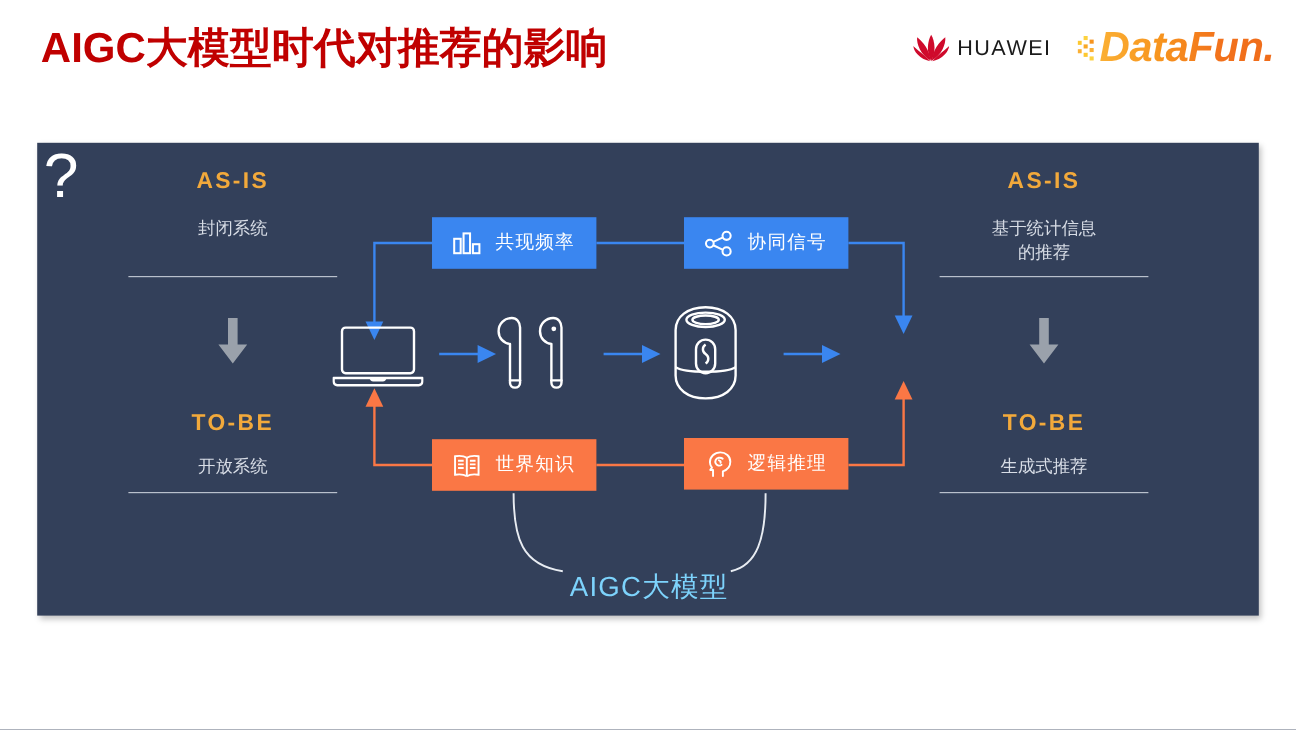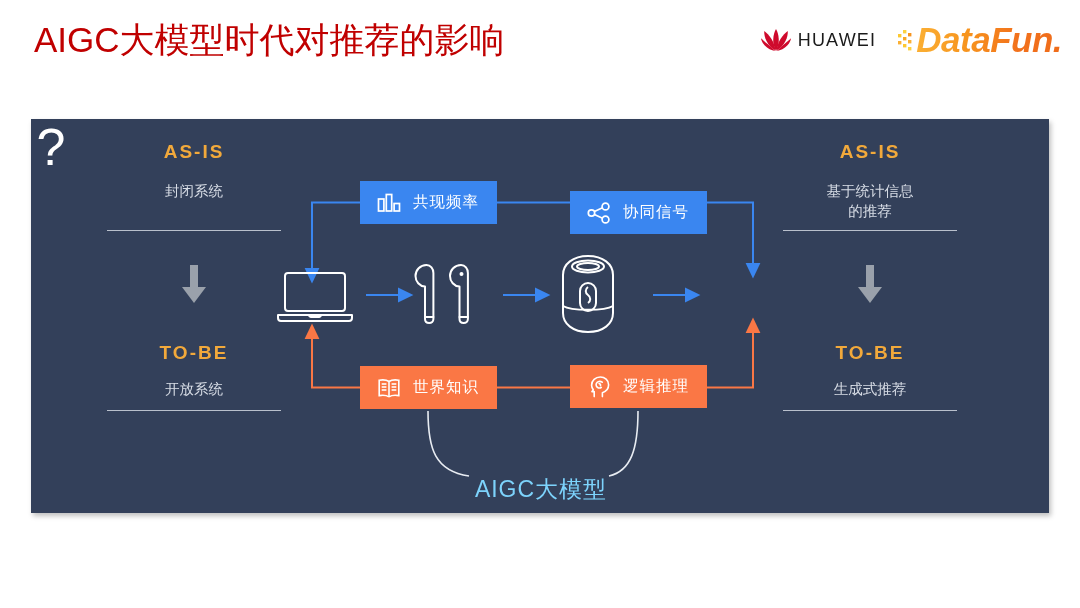--- a/index.html
+++ b/index.html
@@ -9,21 +9,21 @@
     font-family:"Liberation Sans","DejaVu Sans",sans-serif;
     overflow:hidden;
     position:relative;
   }
 
   
   #slide-header { position:absolute; left:0; top:0; width:1080px; height:100px; }
 
   #page-title {
     position:absolute; left:34px; top:17px;
-    font-size:35px; font-weight:normal; color:#c00000;
+    font-size:35px; font-weight:bold; color:#c00000;
     letter-spacing:0px; white-space:nowrap;
   }
 
   #logo-bar { position:absolute; right:18px; top:22px; height:36px; display:flex; align-items:center; gap:22px; }
 
   .huawei-logo { display:flex; align-items:center; gap:7px; }
   .huawei-mark { width:30px; height:24px; display:block; }
   .huawei-word { font-size:18px; font-weight:normal; color:#1b1b1b; letter-spacing:1.2px; }
 
   .datafun-logo { display:flex; align-items:center; gap:2px; }
@@ -72,21 +72,21 @@
   .chip {
     position:absolute; height:43px; display:flex; align-items:center;
     padding:0 16px; gap:11px; color:#ffffff; font-size:15.5px;
   }
   .chip-blue   { background:#3a86f0; }
   .chip-orange { background:#fa7745;font-family:Liberation Mono, monospace; }
   .chip-icon { width:26px; height:26px; flex:0 0 auto; }
   .chip-label { white-space:nowrap; letter-spacing:1px; }
 
   #chip-cooccur { left:329px; top:62px;  width:137px;text-align:center; }
-  #chip-collab  { left:539px; top:72px;  width:137px; }
+  #chip-collab  { left:539px; top:62px;  width:137px; }
   #chip-world   { left:329px; top:247px; width:137px; }
   #chip-logic   { left:539px; top:246px; width:137px; }
 
   
   .device { position:absolute; }
   #dev-laptop  { left:246px; top:149px; }
   #dev-earbuds { left:381px; top:142px; }
   #dev-speaker { left:522px; top:134px; }
   #dev-question {
     left:702px; top:140px; width:40px; text-align:center;

